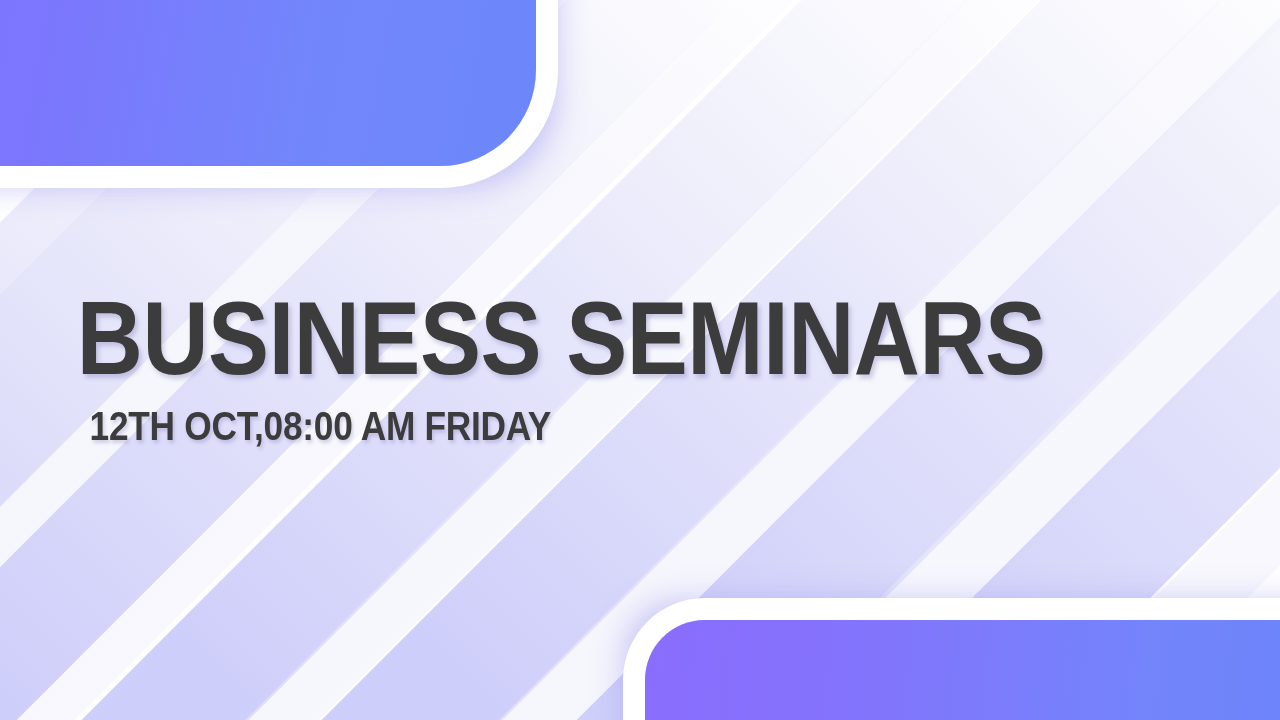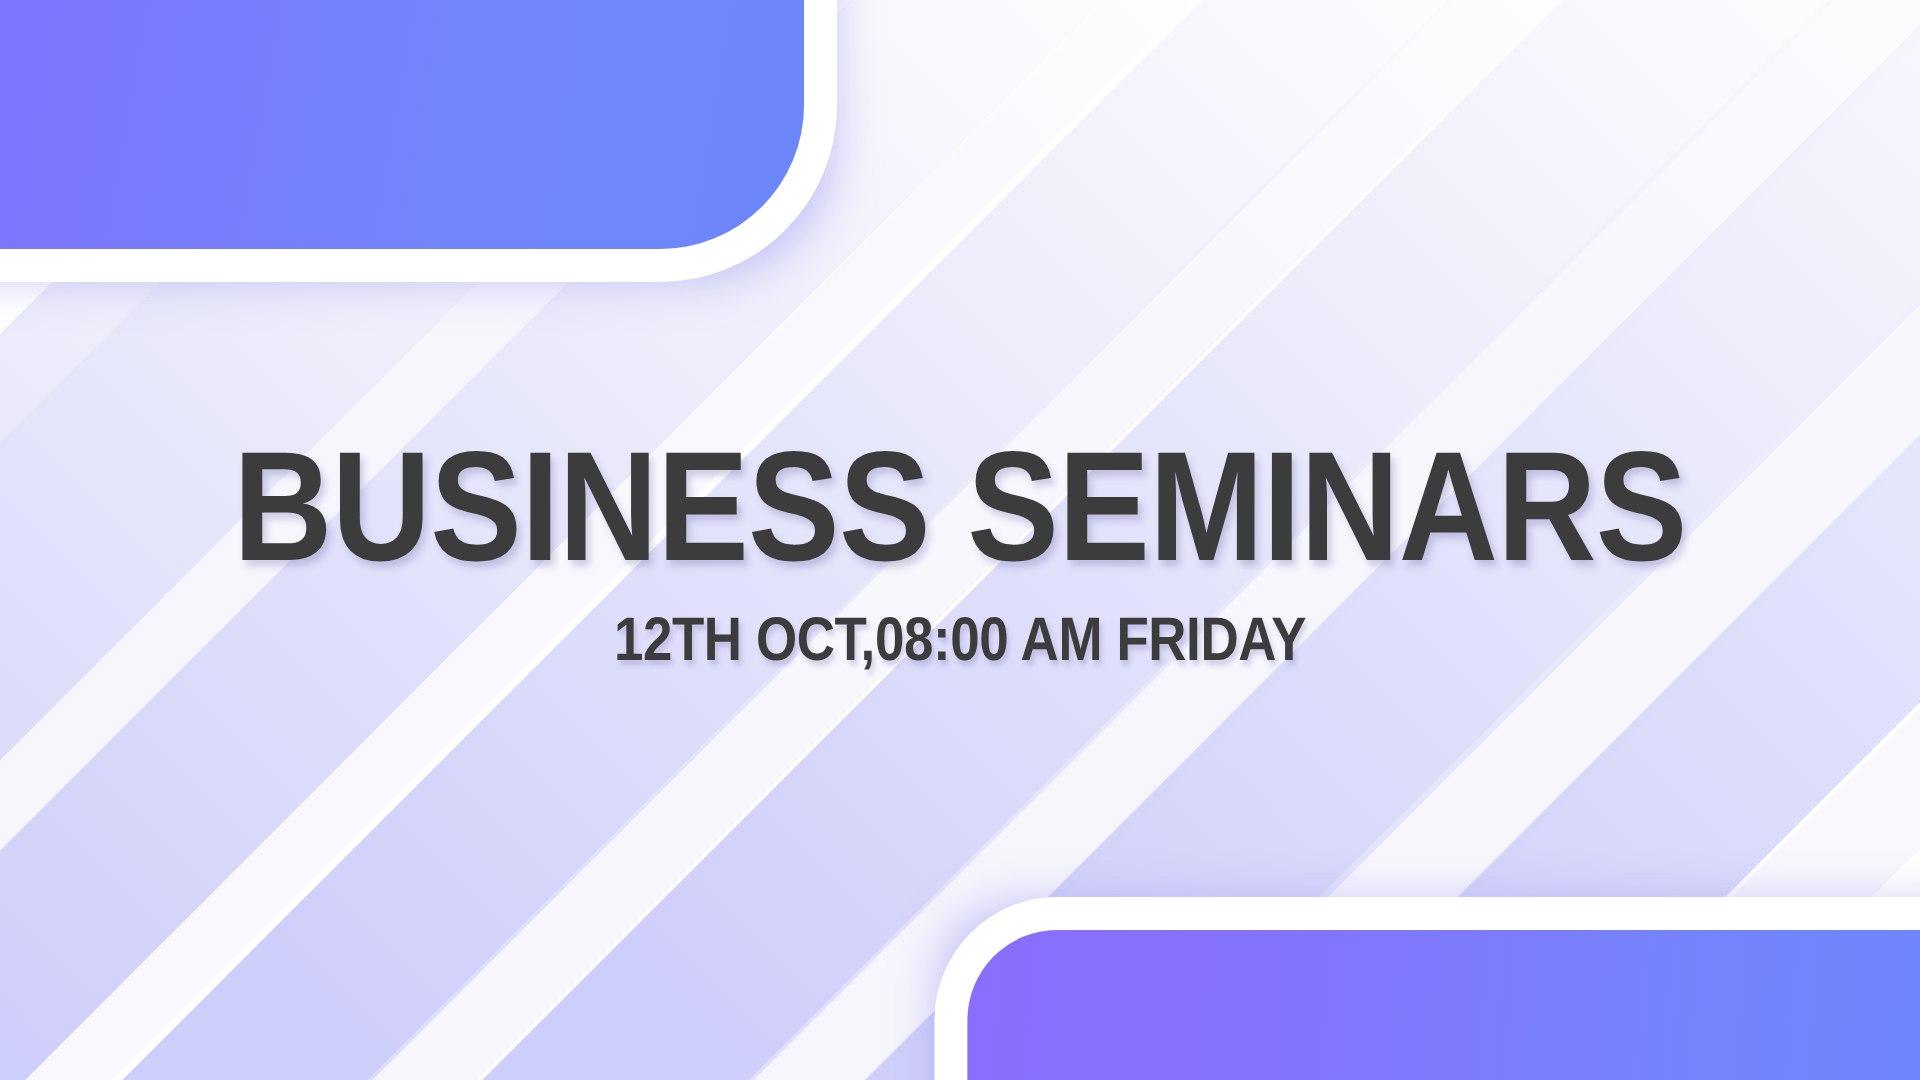--- a/index.html
+++ b/index.html
@@ -62,21 +62,21 @@
       0 0 0 22px #ffffff,
       -26px -24px 30px -6px rgba(150,145,240,0.50);
   }
 
   
   .text-wrap {
     position: absolute;
     left: 0;
     right: 0;
     top: 286px;
-    text-align: center;
+    text-align: left;
     z-index: 6;
   }
 
   .poster-title {
     margin: 0;
     font-size: 104px;
     line-height: 1.0;
     font-weight: 700;
     letter-spacing: -0.5px;
     color: #3c3c3c;

